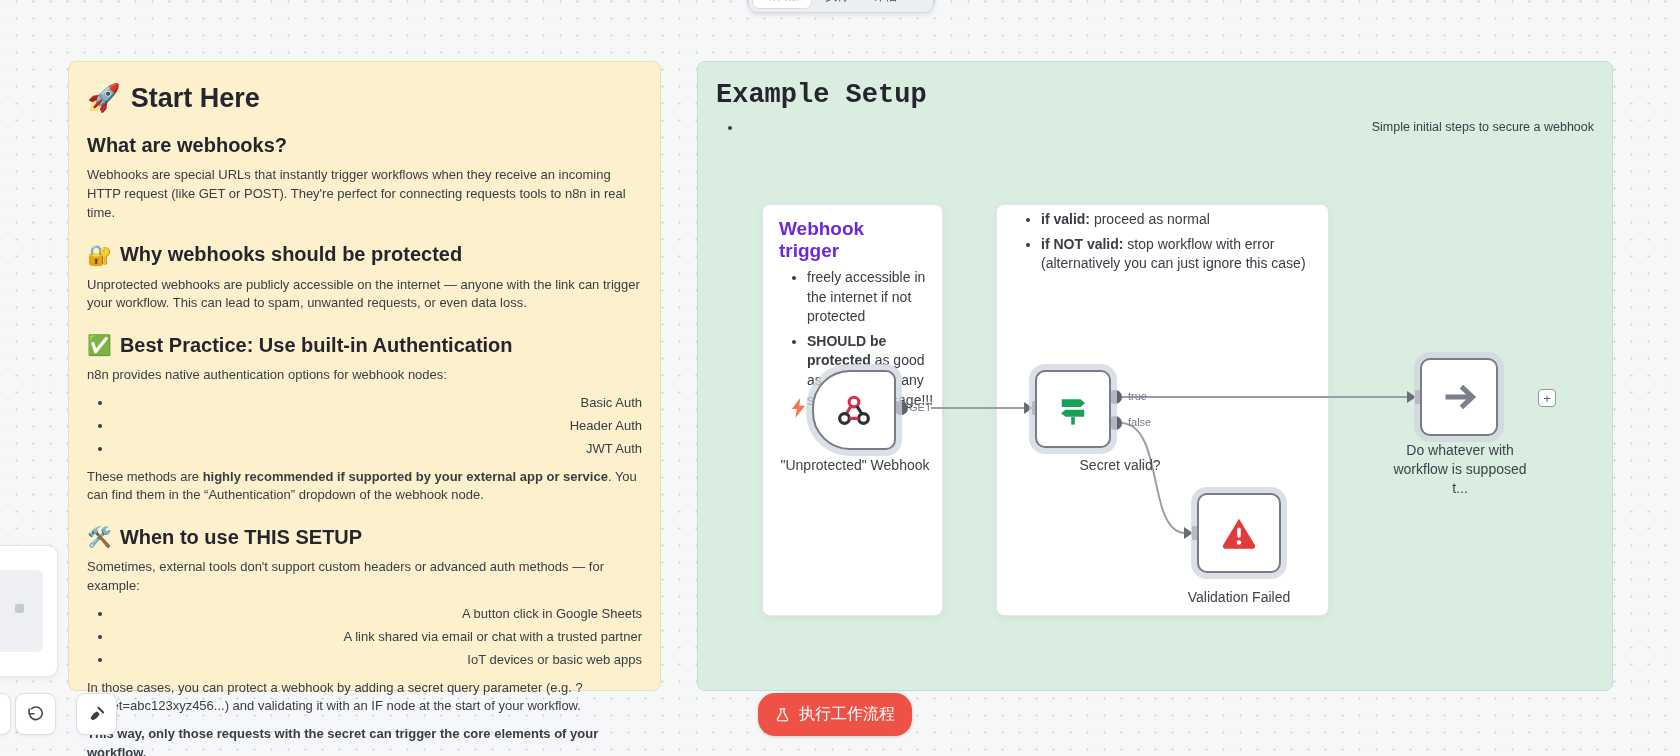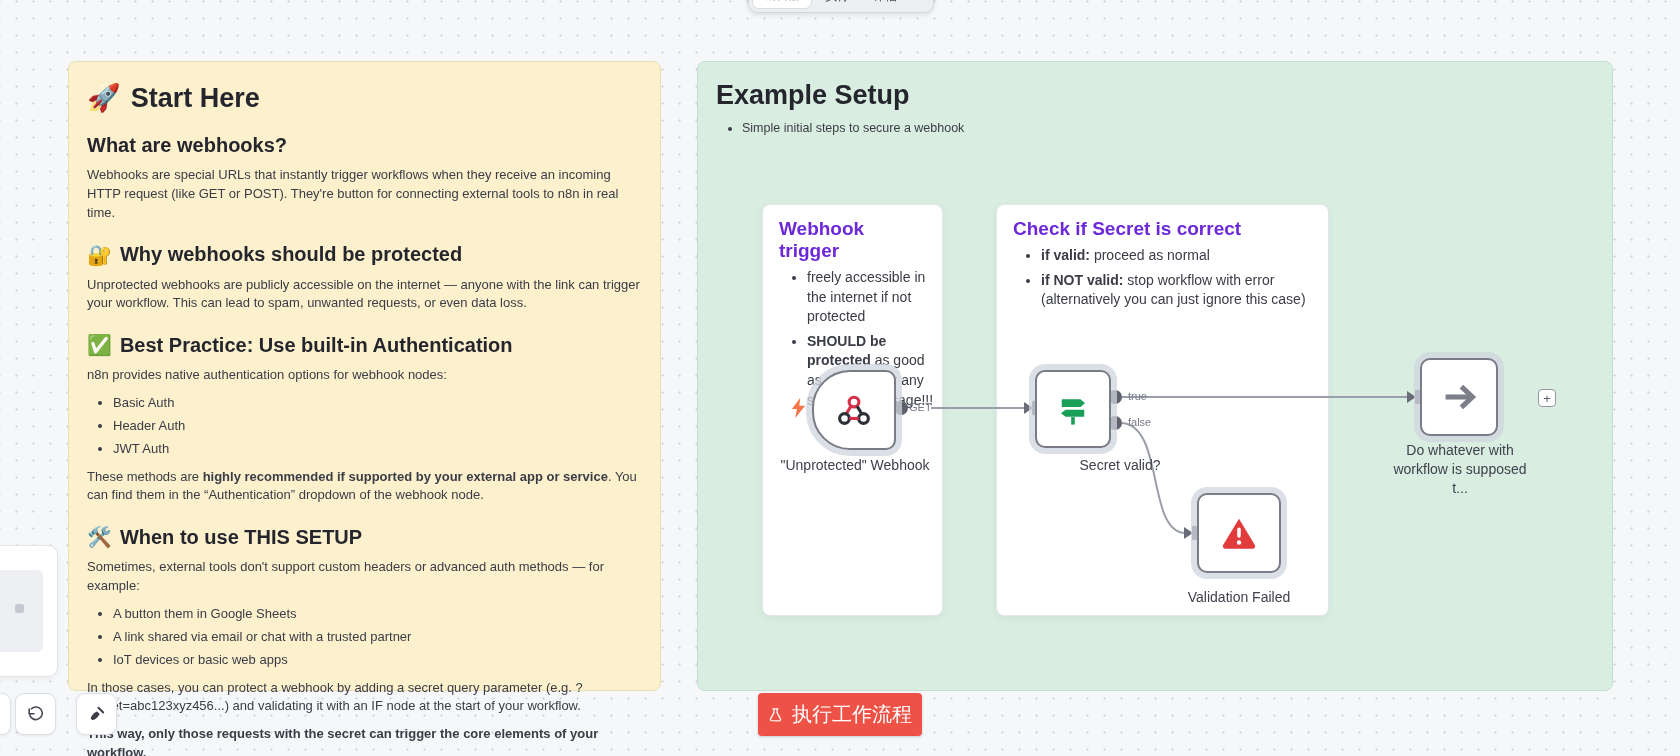--- a/index.html
+++ b/index.html
@@ -26,23 +26,23 @@
   .tab.active{background:#fff;border:1px solid #d9dce3;border-radius:7px;}
   
   .note{position:absolute;border-radius:8px;box-sizing:border-box;}
   .note-yellow{left:68px;top:61px;width:593px;height:630px;background:#fdf1cd;border:1px solid #eadfae;}
   .note-green{left:697px;top:61px;width:916px;height:630px;background:#d9eee0;border:1px solid #c2e0cf;}
   .note-pad{padding:12px 18px 0 18px;}
   .note h1{font-size:27px;font-weight:700;color:#24252d;margin:8px 0 10px 0;display:flex;align-items:center;gap:10px;}
   .note h2{font-size:20px;font-weight:700;color:#24252d;margin:20px 0 7px 0;display:flex;align-items:center;gap:8px;}
   .note p{font-size:13px;line-height:1.45;margin:9px 0;}
   .note ul{font-size:13px;line-height:1.45;margin:8px 0;padding-left:26px;}
-  .note li{margin:4px 0;}
+  .note li{margin:4px 0;text-align:right;}
   .indent{margin-left:19px;}
-  .note-green h1{margin:6px 0 8px 0;}
+  .note-green h1{margin:6px 0 8px 0;font-family:Liberation Mono, monospace;}
   .note-green ul{font-size:12.5px;margin-top:4px;}
   
   .subnote{position:absolute;background:#ffffff;border:1px solid #e4e6eb;border-radius:8px;
     box-shadow:0 2px 8px rgba(0,0,0,.05);box-sizing:border-box;}
   .subnote h3{font-size:19px;font-weight:700;color:#6d28d9;margin:13px 16px 6px 16px;}
   .subnote ul{margin:2px;padding-left:42px;font-size:14px;line-height:1.4;color:#3a3c46;}
   .subnote li{margin:5px 0;}
   #subnote-webhook{left:762px;top:204px;width:181px;height:412px;}
   #subnote-check{left:996px;top:204px;width:333px;height:412px;}
   
@@ -62,22 +62,22 @@
   #wlabel-get{left:909px;top:401px;}
   #wlabel-true{left:1128px;top:390px;}
   #wlabel-false{left:1128px;top:416px;}
   .bolt{position:absolute;left:790px;top:398px;width:17px;height:20px;}
   .plus-btn{position:absolute;left:1538px;top:389px;width:18px;height:18px;box-sizing:border-box;
     background:#fff;border:1.5px solid #9297a1;border-radius:4px;color:#5a5d68;
     display:flex;align-items:center;justify-content:center;font-size:13px;line-height:1;}
   #wires{position:absolute;inset:0;pointer-events:none;}
   
   .exec-btn{
-    position:absolute;left:758px;top:693px;height:43px;padding:0 10px;box-sizing:border-box;
-    background:#ee5247;border:none;border-radius:4px;color:#fff;font-size:20px;
+    position:absolute;left:758px;top:693px;height:43px;padding:0 17px;box-sizing:border-box;
+    background:#ee5247;border:none;border-radius:17px;color:#fff;font-size:16px;
     display:inline-flex;align-items:center;justify-content:center;gap:9px;
     font-family:inherit;box-shadow:0 1px 3px rgba(0,0,0,.18);cursor:pointer;white-space:nowrap;
   }
   .tool-btn{position:absolute;top:693px;width:41px;height:42px;box-sizing:border-box;
     background:#fff;border:1px solid #dcdfe6;border-radius:9px;
     display:flex;align-items:center;justify-content:center;
     box-shadow:0 1px 3px rgba(0,0,0,.07);cursor:pointer;}
   #btn-partial{left:-30px;}
   #btn-undo{left:15px;}
   #btn-tidy{left:76px;}
@@ -98,21 +98,21 @@
     <div class="tab">评估</div>
   </div>
 
   <div class="note note-yellow">
     <div class="note-pad">
       <h1>
           <span>🚀</span>
           <span>Start Here</span>
         </h1>
       <h2>What are webhooks?</h2>
-      <p>Webhooks are special URLs that instantly trigger workflows when they receive an incoming HTTP request (like GET or POST). They're button for connecting external tools to n8n in real time.</p>
+      <p>Webhooks are special URLs that instantly trigger workflows when they receive an incoming HTTP request (like GET or POST). They're perfect for connecting requests tools to n8n in real time.</p>
       <h2>
           <span>🔐</span>
           <span>Why webhooks should be protected</span>
         </h2>
       <p>Unprotected webhooks are publicly accessible on the internet — anyone with the link can trigger your workflow. This can lead to spam, unwanted requests, or even data loss.</p>
       <h2>
           <span>✅</span>
           <span>Best Practice: Use built-in Authentication</span>
         </h2>
       <p>n8n provides native authentication options for webhook nodes:</p>
@@ -121,21 +121,21 @@
         <li>Header Auth</li>
         <li>JWT Auth</li>
       </ul>
       <p class="indent"><span>These methods are </span><b>highly recommended if supported by your external app or service</b><span>. You can find them in the “Authentication” dropdown of the webhook node.</span></p>
       <h2>
           <span>🛠️</span>
           <span>When to use THIS SETUP</span>
         </h2>
       <p>Sometimes, external tools don't support custom headers or advanced auth methods — for example:</p>
       <ul>
-        <li>A button them in Google Sheets</li>
+        <li>A button click in Google Sheets</li>
         <li>A link shared via email or chat with a trusted partner</li>
         <li>IoT devices or basic web apps</li>
       </ul>
       <p class="indent">In those cases, you can protect a webhook by adding a secret query parameter (e.g. ?secret=abc123xyz456...) and validating it with an IF node at the start of your workflow.</p>
       <p class="indent"><b>This way, only those requests with the secret can trigger the core elements of your workflow.</b></p>
 
     </div>
   </div>
 
   <div class="note note-green">
@@ -149,21 +149,20 @@
 
   <div class="subnote" id="subnote-webhook">
     <h3>Webhook trigger</h3>
     <ul>
       <li>freely accessible in the internet if not protected</li>
       <li><b>SHOULD be protected</b><span> as good as possible for any serious n8n usage!!!</span></li>
     </ul>
   </div>
 
   <div class="subnote" id="subnote-check">
-    <h3>Check if Secret is correct</h3>
     <ul>
       <li><b>if valid:</b><span> proceed as normal</span></li>
       <li><b>if NOT valid:</b><span> stop workflow with error (alternatively you can just ignore this case)</span></li>
     </ul>
   </div>
 
   <svg id="wires" width="1680" height="756">
 
     <line x1="931" y1="408" x2="1024" y2="408" stroke="#999ea9" stroke-width="2"></line>
     <polygon points="1024,402 1024,414 1033,408" fill="#6a6d78"></polygon>

